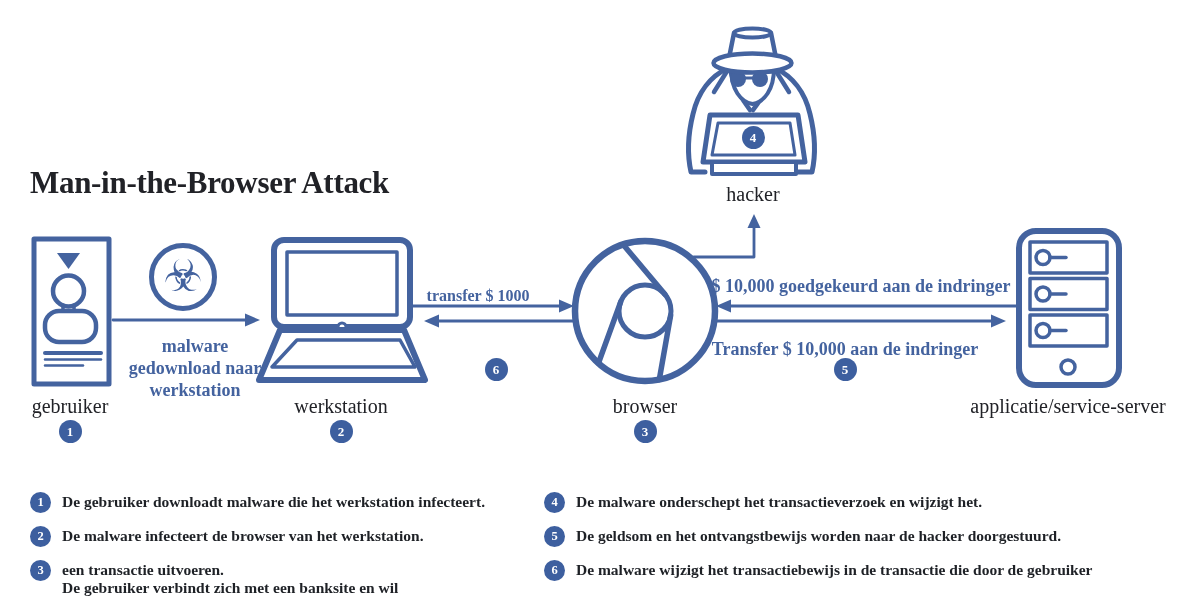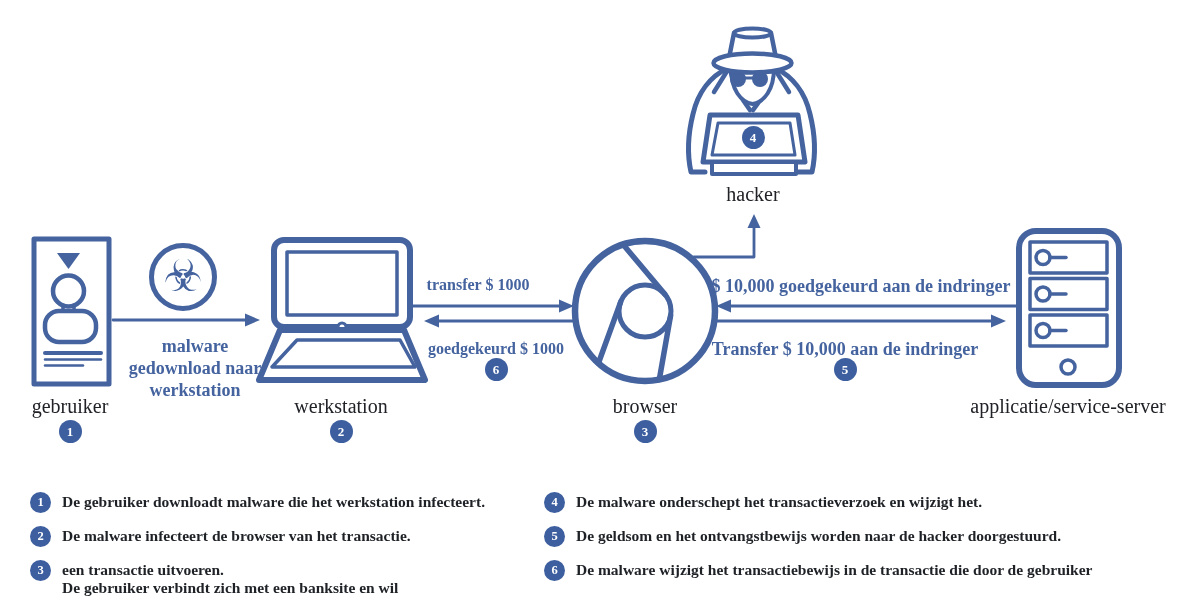--- a/index.html
+++ b/index.html
@@ -96,20 +96,21 @@
     <polygon class="stroke fillw" stroke-width="4.5" points="51,27 88,27 94,57 45,57"></polygon>
     <ellipse class="stroke fillw" stroke-width="4" cx="69.5" cy="27" rx="18.5" ry="4.5"></ellipse>
     <ellipse class="stroke fillw" stroke-width="4.5" cx="69.5" cy="57" rx="39" ry="9.5"></ellipse>
     <polygon class="stroke fillw" stroke-width="5" points="27,109 115,109 122,156 20,156"></polygon>
     <polygon class="stroke" stroke-width="3" points="35,117 107,117 112,149 29,149"></polygon>
     <rect class="stroke fillw" stroke-width="4" x="29" y="156" width="84" height="12"></rect>
   </svg>
   <div class="abs badge" style="left:741.5px;top:125.5px">4</div>
   <div class="abs node-label" style="left:693px;top:183px;width:120px">hacker</div>
 
+  <div class="abs title">Man-in-the-Browser Attack</div>
 
   <svg class="abs" style="left:29px;top:234px" width="86" height="156" viewBox="0 0 86 156">
     <rect class="stroke fillw" stroke-width="5" x="5" y="5" width="75" height="145"></rect>
     <polygon class="filla" points="28,19 51,19 39.5,35"></polygon>
     <circle class="stroke fillw" stroke-width="4.5" cx="39.5" cy="57" r="15.5"></circle>
     <path class="stroke" stroke-width="3.5" d="M34,71 V78 M45,71 V78"></path>
     <rect class="stroke fillw" stroke-width="4.5" x="16" y="77" width="51" height="31" rx="14"></rect>
     <path class="stroke" stroke-width="4" d="M16,119 H72"></path>
     <path class="stroke" stroke-width="2.5" d="M16,125.5 H72"></path>
     <path class="stroke" stroke-width="2.5" d="M16,131.5 H54"></path>
@@ -154,37 +155,36 @@
     <rect class="stroke fillw" stroke-width="3.5" x="16" y="52.5" width="77" height="31"></rect>
     <circle class="stroke fillw" stroke-width="3.5" cx="29" cy="68" r="7"></circle>
     <path class="stroke" stroke-width="3.5" d="M36,68 H52"></path>
     <rect class="stroke fillw" stroke-width="3.5" x="16" y="89" width="77" height="31"></rect>
     <circle class="stroke fillw" stroke-width="3.5" cx="29" cy="104.5" r="7"></circle>
     <path class="stroke" stroke-width="3.5" d="M36,104.5 H52"></path>
     <circle class="stroke fillw" stroke-width="3.5" cx="54" cy="141" r="7"></circle>
   </svg>
   <div class="abs node-label" style="left:948px;top:395px;width:240px">applicatie/service-server</div>
 
-  <div class="abs flow-label" style="left:378px;top:275px;width:200px;font-size:16px">transfer $ 1000</div>
-  <div class="abs flow-label" style="left:396px;top:339px;width:200px;font-size:16px">goedgekeurd $ 1000</div>
+  <div class="abs flow-label" style="left:378px;top:286px;width:200px;font-size:16px">transfer $ 1000</div>
   <div class="abs badge" style="left:484.5px;top:357.5px">6</div>
   <div class="abs flow-label" style="left:711px;top:276px;width:300px">$ 10,000 goedgekeurd aan de indringer</div>
   <div class="abs flow-label" style="left:695px;top:339px;width:300px">Transfer $ 10,000 aan de indringer</div>
   <div class="abs badge" style="left:833.5px;top:357.5px">5</div>
 
   <div class="legend-item">
     <div class="lbadge" style="left:30px;top:492px">1</div>
     <div class="legend-text" style="left:62px;top:493px">
       <div>De gebruiker downloadt malware die het werkstation infecteert.</div>
     </div>
   </div>
   <div class="legend-item">
     <div class="lbadge" style="left:30px;top:526px">2</div>
     <div class="legend-text" style="left:62px;top:527px">
-      <div>De malware infecteert de browser van het transactie.</div>
+      <div>De malware infecteert de browser van het werkstation.</div>
     </div>
   </div>
   <div class="legend-item">
     <div class="lbadge" style="left:30px;top:560px">3</div>
     <div class="legend-text" style="left:62px;top:561px">
       <div>een transactie uitvoeren.</div>
       <div>De gebruiker verbindt zich met een banksite en wil</div>
     </div>
   </div>
 

